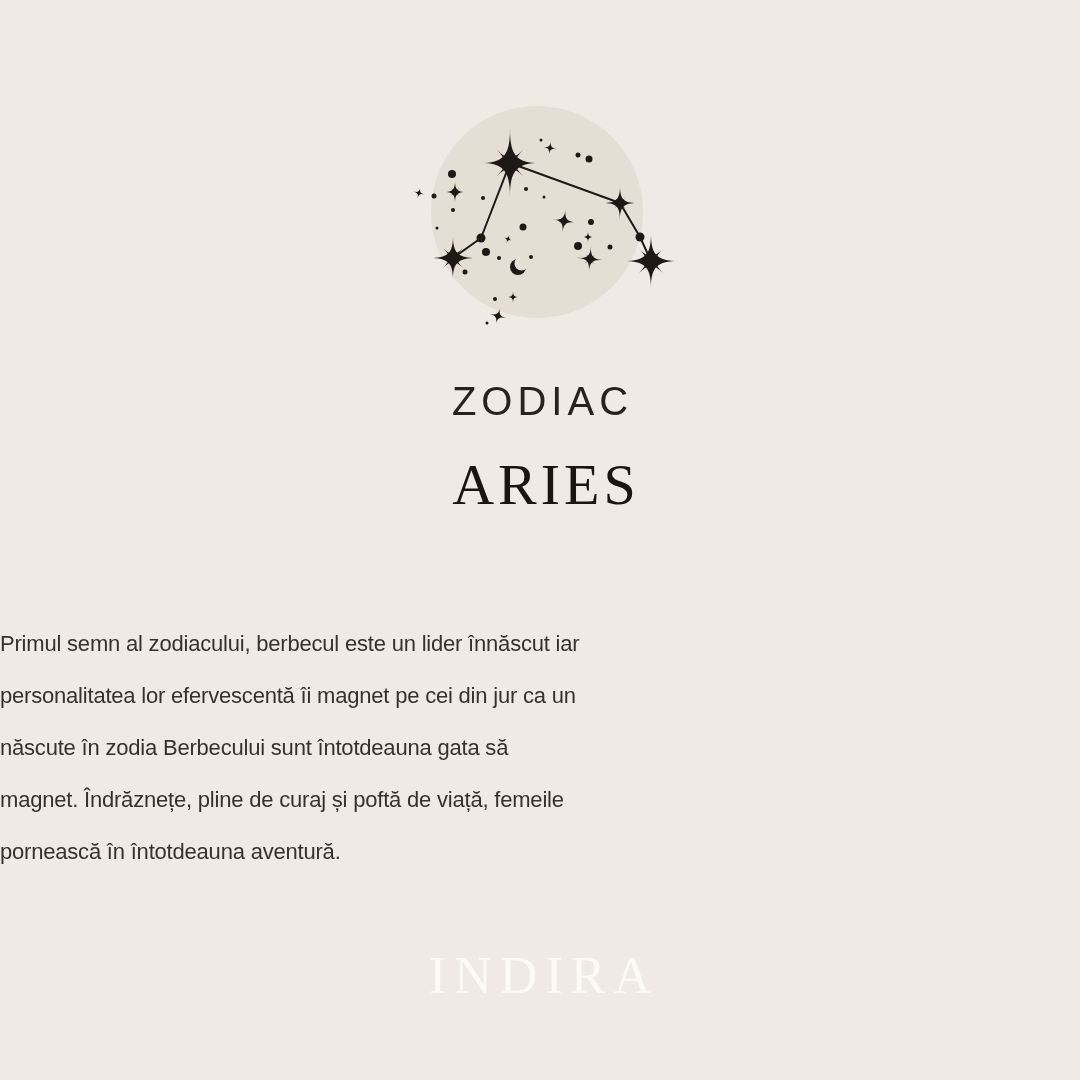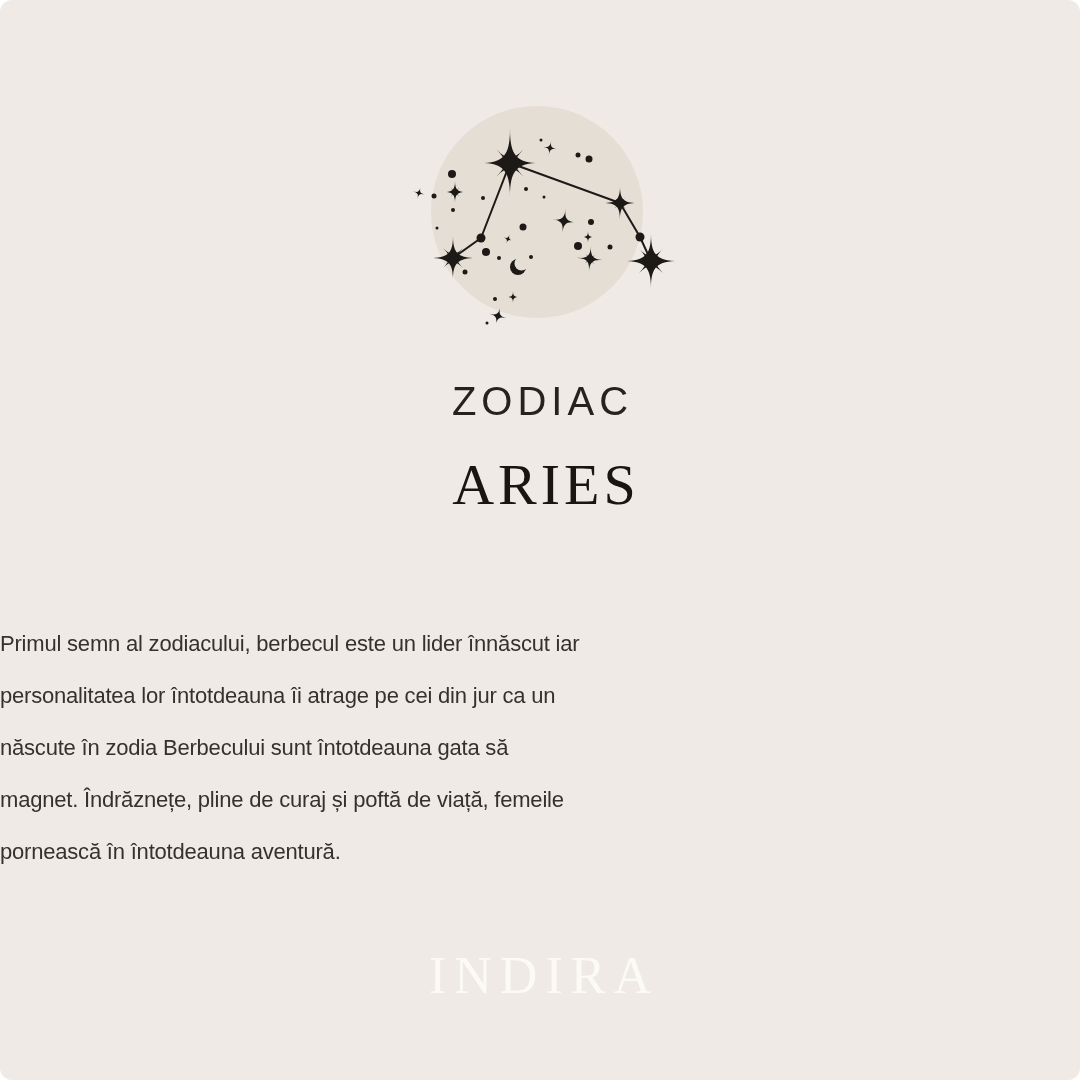--- a/index.html
+++ b/index.html
@@ -4,21 +4,20 @@
 <style>
   html, body { margin: 0; padding: 0; }
   body { font-family: "Liberation Sans", sans-serif; }
 
   .poster {
     position: relative;
     width: 1080px;
     height: 1080px;
     overflow: hidden;
     background: #EFEAE5;
-    border-radius: 12px;
   }
 
   .badge-svg {
     position: absolute;
     top: 0;
     left: 0;
     display: block;
   }
 
   .kicker {
@@ -183,21 +182,21 @@
       <circle cx="518" cy="267" r="8" fill="#1C1917"></circle>
       <circle cx="521.5" cy="263.5" r="7" fill="#E5DED5"></circle>
     </svg>
 
   <div class="kicker">ZODIAC</div>
 
   <h1 class="title">ARIES</h1>
 
   <p class="description">
     <span class="line">Primul semn al zodiacului, berbecul este un lider înnăscut iar</span>
-    <span class="line">personalitatea lor întotdeauna îi atrage pe cei din jur ca un</span>
+    <span class="line">personalitatea lor efervescentă îi magnet pe cei din jur ca un</span>
     <span class="line">născute în zodia Berbecului sunt întotdeauna gata să</span>
     <span class="line">magnet. Îndrăznețe, pline de curaj și poftă de viață, femeile</span>
     <span class="line">pornească în întotdeauna aventură.</span>
   </p>
 
   <div class="brand" style="color: rgb(252, 250, 247);">INDIRA</div>
 
 </div>
 
 </body></html>

